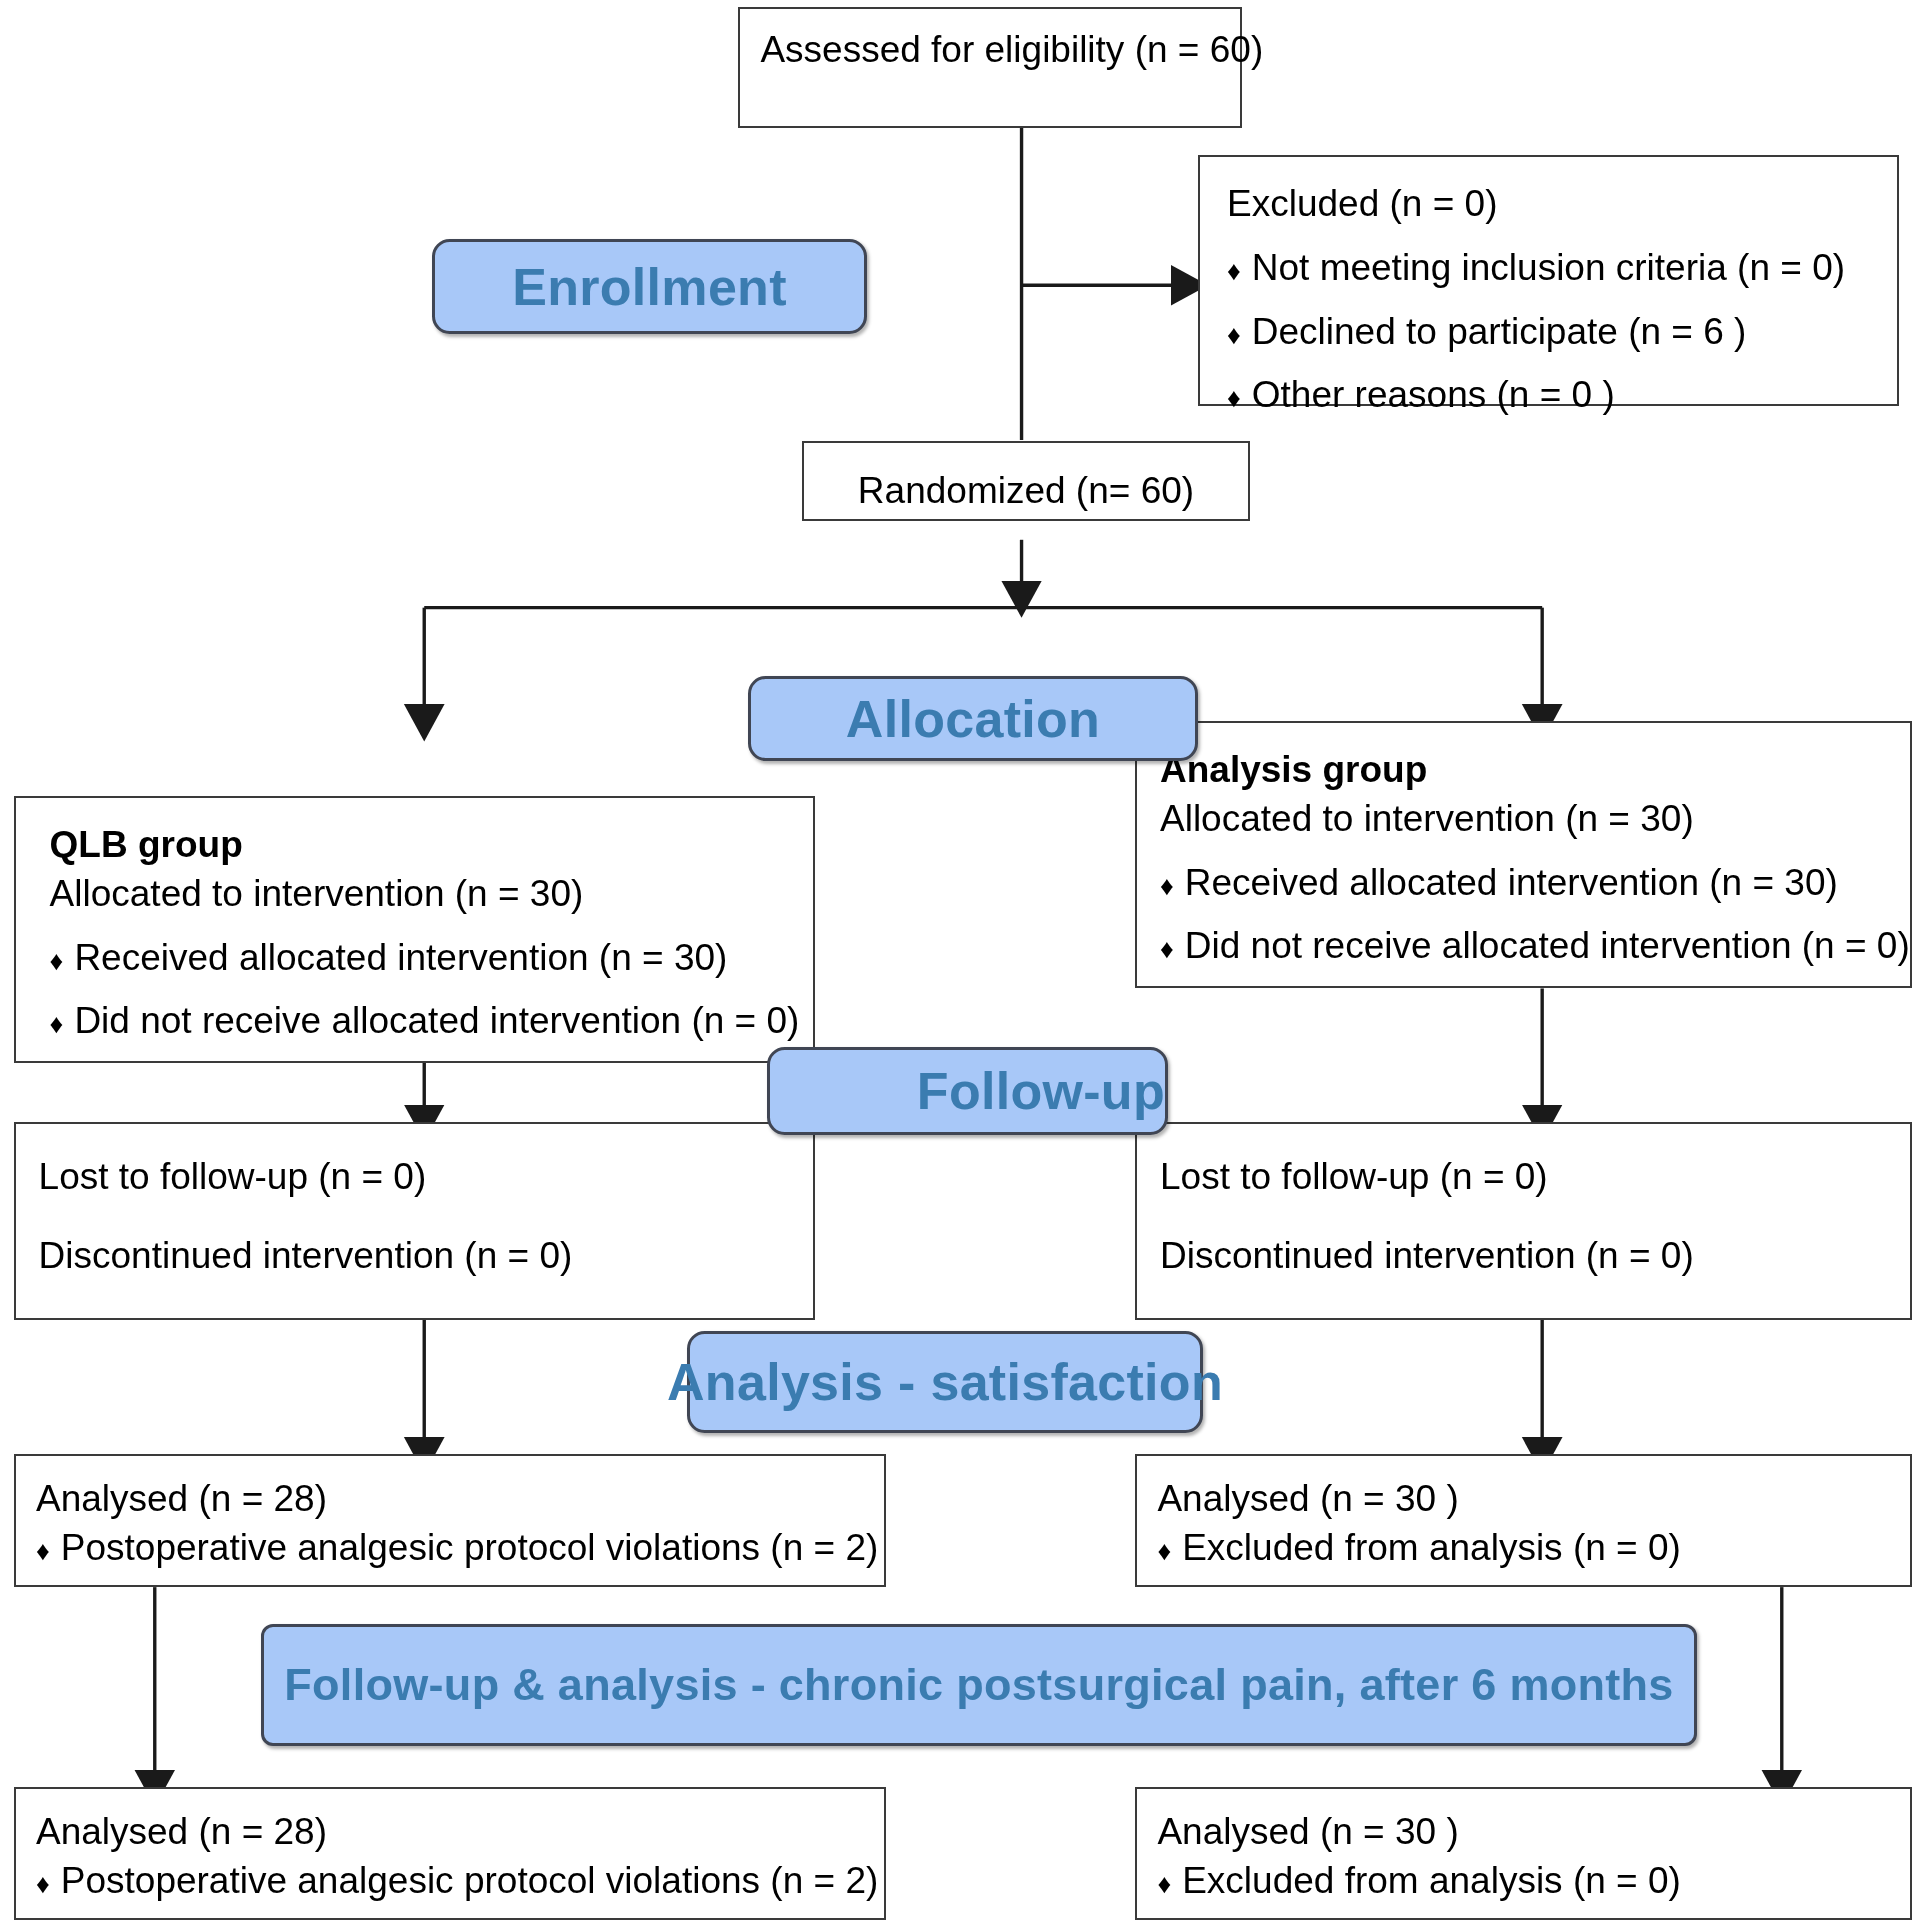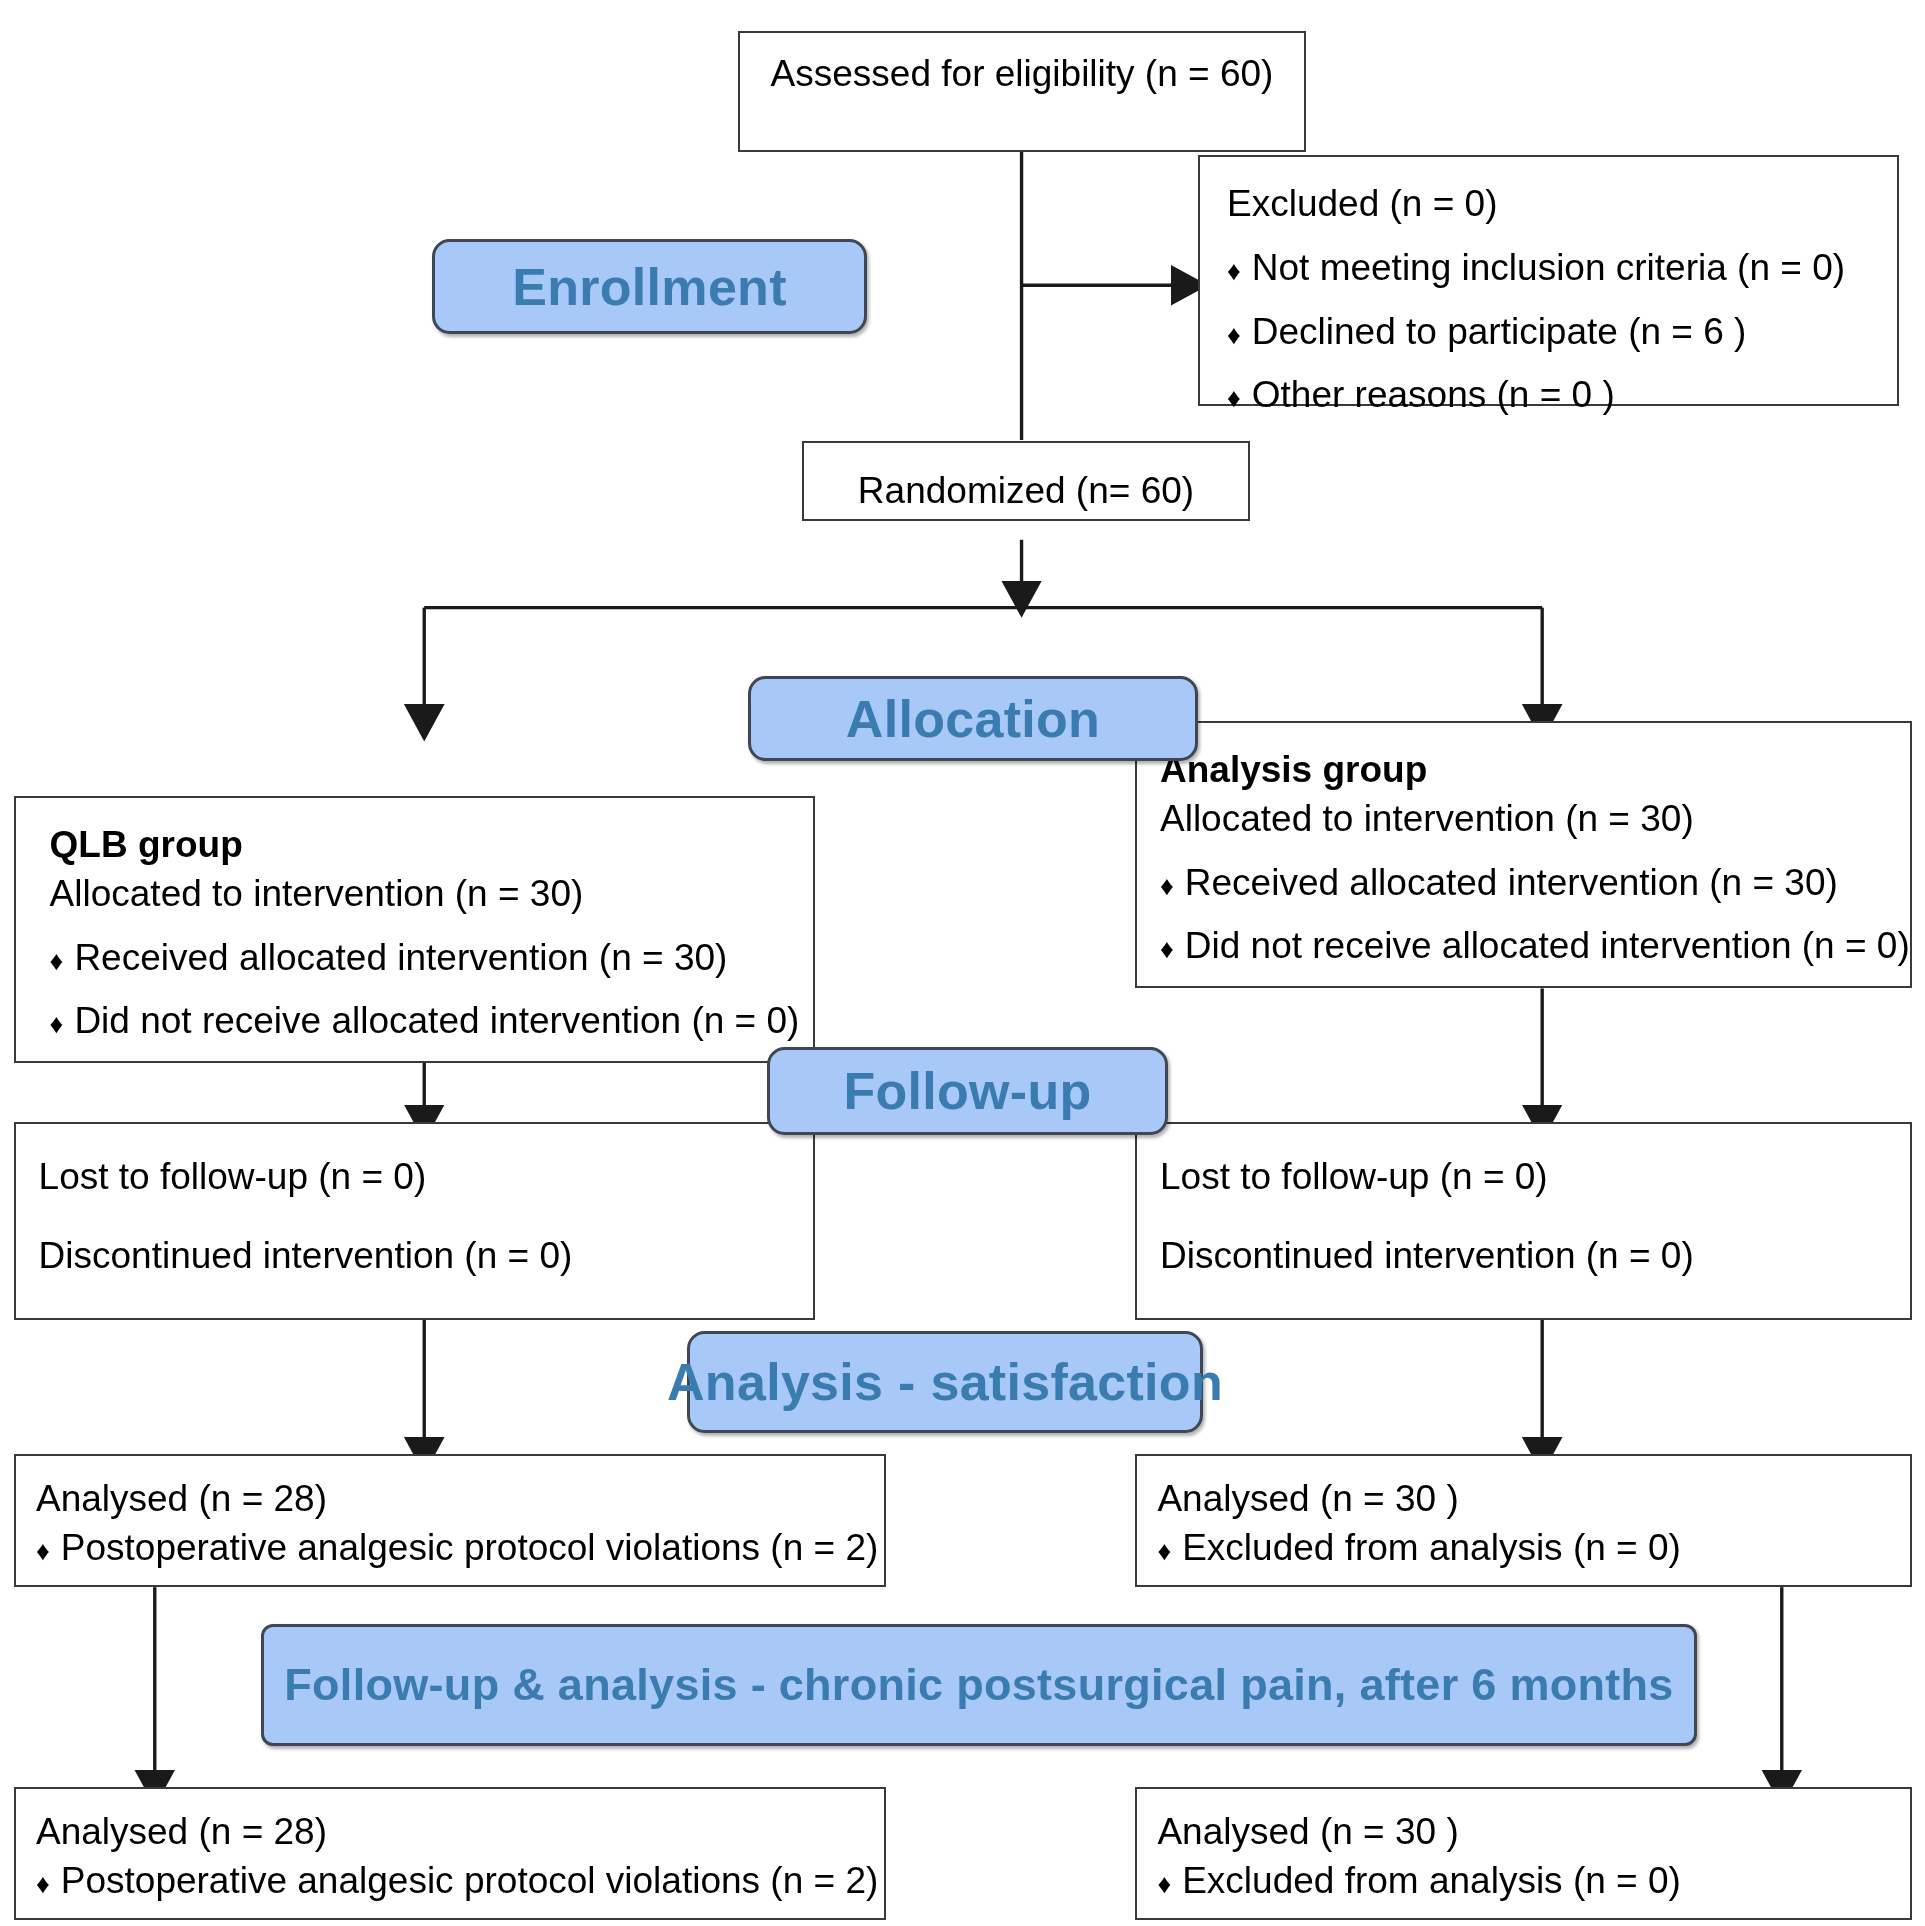--- a/index.html
+++ b/index.html
@@ -98,21 +98,21 @@
       <line x1="2272" y1="1456" x2="2272" y2="1652" marker-end="url(#arw)"></line>
 
       <line x1="625" y1="1944" x2="625" y2="2142" marker-end="url(#arw)"></line>
       <line x1="2272" y1="1944" x2="2272" y2="2142" marker-end="url(#arw)"></line>
 
       <line x1="228" y1="2338" x2="228" y2="2632" marker-end="url(#arw)"></line>
       <line x1="2625" y1="2338" x2="2625" y2="2632" marker-end="url(#arw)"></line>
     </g>
   </svg>
 
-  <div class="box" style="left:738px; top:6.8px; width:568px; height:121px;margin-top:24px;">
+  <div class="box" style="left:738px; top:6.8px; width:504px; height:121px;">
     <div class="line center">Assessed for eligibility (n = 60)</div>
   </div>
 
   <div class="badge" style="left:432px; top:239px; width:435px; height:95px;">
     <span>Enrollment</span>
   </div>
 
   <div class="box" style="left:1198px; top:155px; width:701px; height:251px; padding:23px 27px;">
     <div class="line">Excluded  (n = 0)</div>
     <div class="gap-sm"></div>
@@ -175,21 +175,21 @@
     <div class="gap-md"></div>
     <div class="line">Discontinued intervention (n = 0)</div>
   </div>
 
   <div class="box" style="left:1135px; top:1122px; width:777px; height:198px; padding:28.5px 23px;">
     <div class="line">Lost to follow-up (n = 0)</div>
     <div class="gap-md"></div>
     <div class="line">Discontinued intervention (n = 0)</div>
   </div>
 
-  <div class="badge" style="left:767px; top:1047px; width:401px; height:88px;">
+  <div class="badge" style="left:767px; top:1047px; width:401px; height:88px;justify-content:flex-end;">
     <span>Follow-up</span>
   </div>
 
   <div class="badge" style="left:687px; top:1331px; width:516px; height:102px;">
     <span>Analysis -  satisfaction</span>
   </div>
 
   <div class="box" style="left:13.6px; top:1454px; width:872px; height:133px; padding:19px 20.4px;">
     <div class="line">Analysed  (n = 28)</div>
     <div class="bullet-line">

